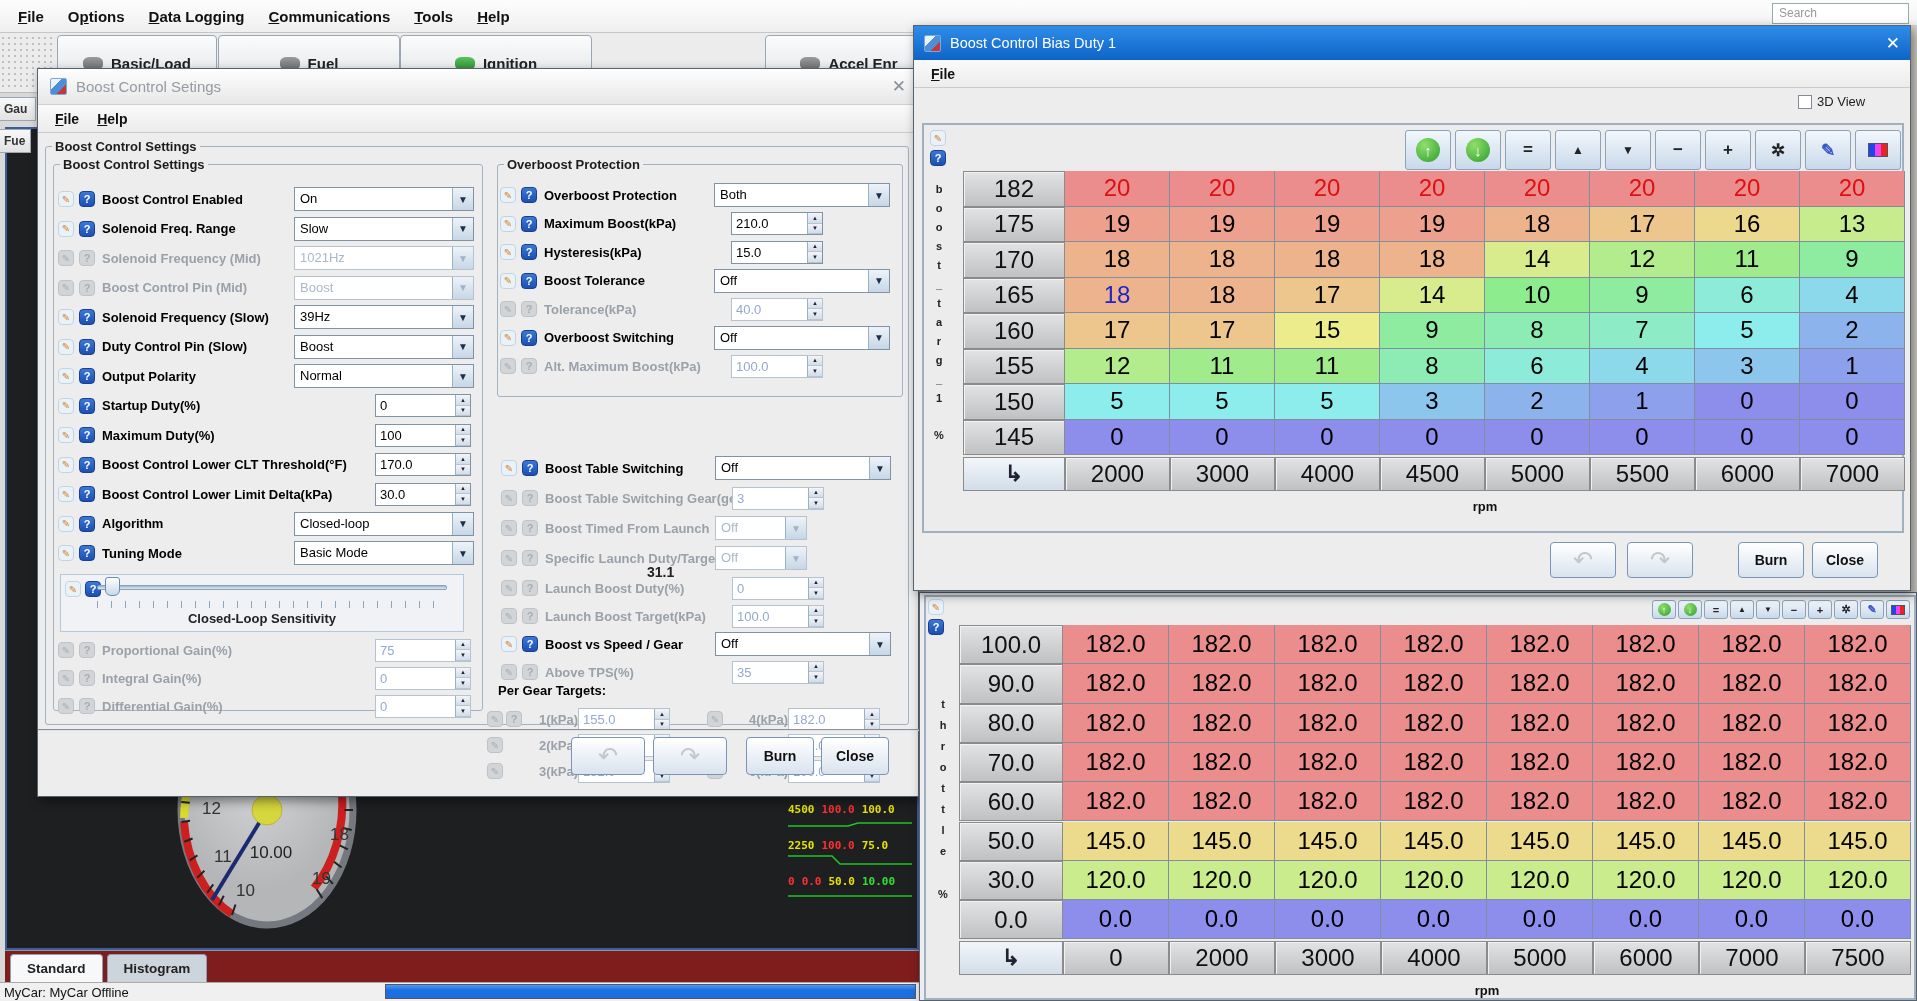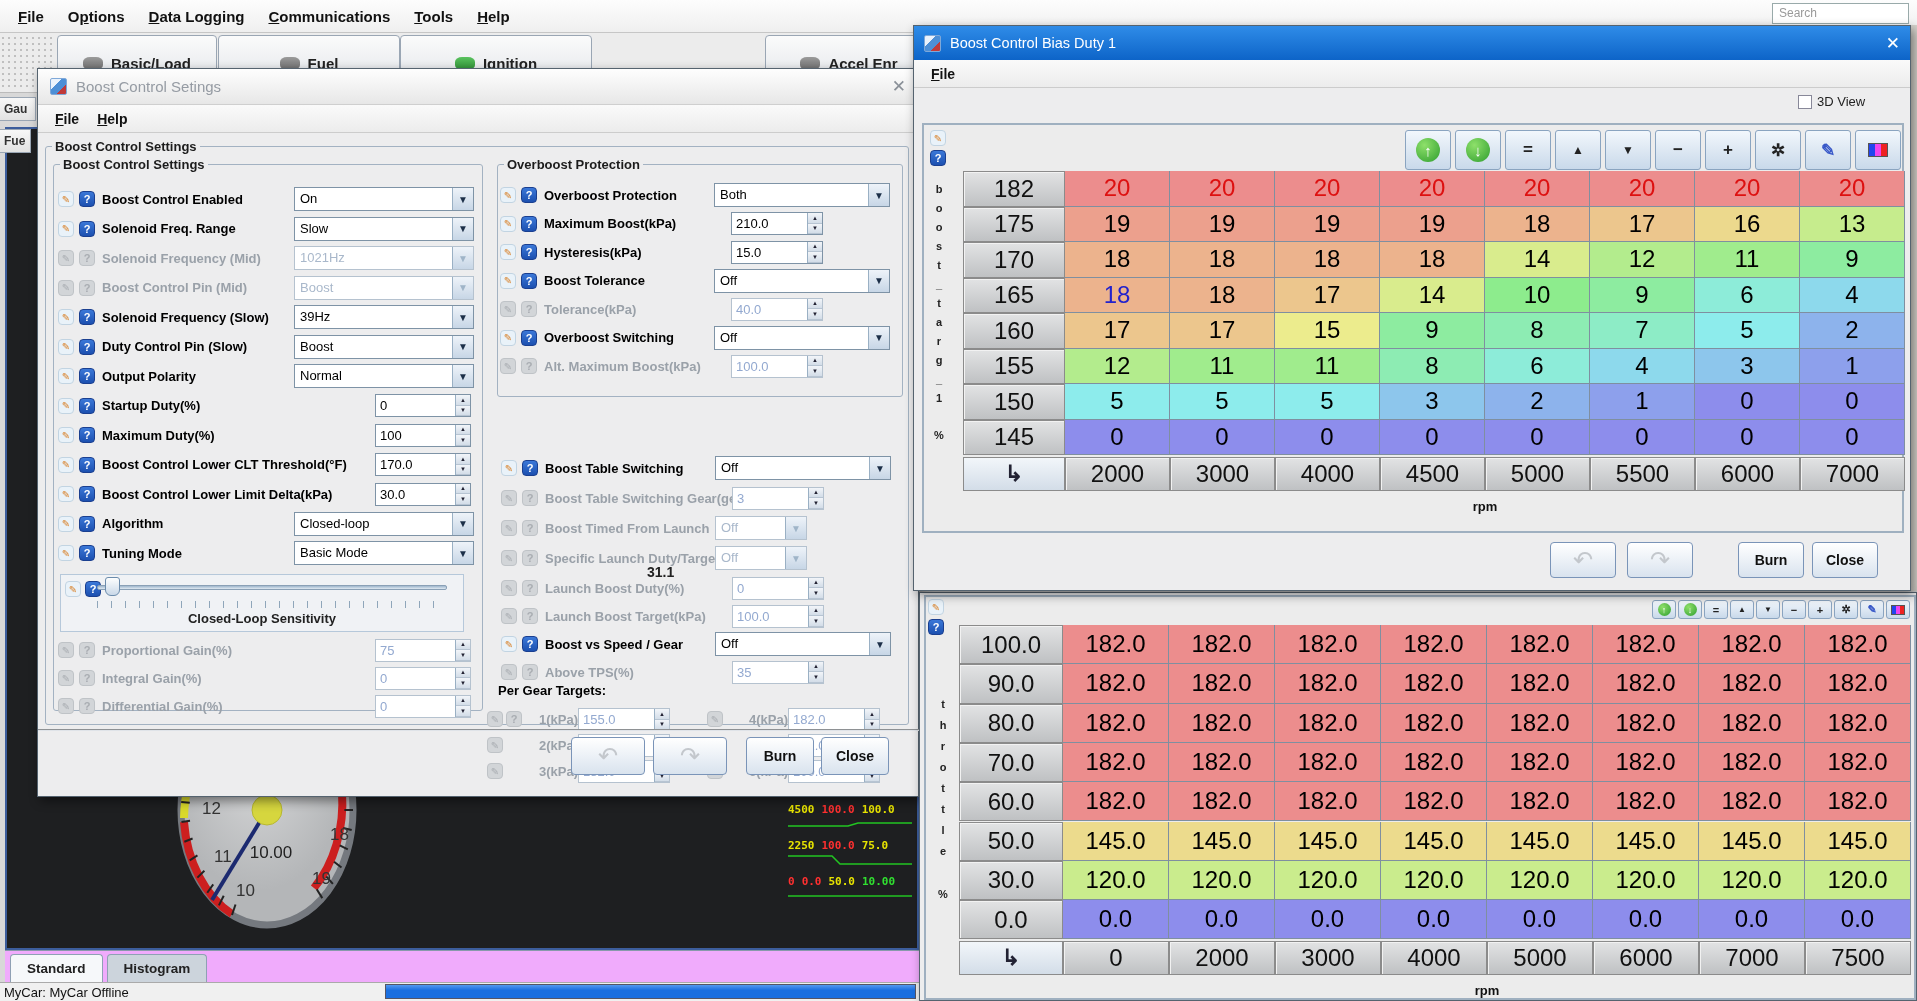--- a/index.html
+++ b/index.html
@@ -19,21 +19,21 @@
   .big-tab { position:absolute; top:2px; height:56px; background:linear-gradient(#fbfbfb,#dfe3e8);
      border:1px solid #9aa6b4; border-radius:4px 4px 0 0; display:flex; align-items:center; justify-content:center;
      gap:8px; font-size:15px; font-weight:700; color:#222; }
   .tab-glyph { width:20px; height:13px; border-radius:7px/5px; background:linear-gradient(#9a9a9a,#6f6f6f); }
   .tab-glyph.green { background:linear-gradient(#59c25e,#2e8f36); }
   #searchbox { left:1772px; top:3px; width:137px; height:21px; background:#fff; border:1px solid #9aa;
      font-size:12px; color:#999; padding:2px 6px; z-index:6; }
   .side-tab { background:linear-gradient(#f8f8f8,#e2e2e2); border:1px solid #9aa6b4; border-left:none;
      font-size:12px; font-weight:600; color:#333; padding:4px 4px; }
   #dash { left:5px; top:127px; width:914px; height:823px; background:#1e1f21; border:2px solid #3c5d9c; overflow:hidden; }
-  #bottom-tabs { left:5px; top:950px; width:1048px; height:32px; background:#f0abfc; border-top:1px solid #8899aa;
+  #bottom-tabs { left:5px; top:950px; width:1048px; height:32px; background:#7f1d1d; border-top:1px solid #8899aa;
      display:flex; align-items:flex-end; padding-left:5px; gap:4px; }
   .btab { height:28px; padding:0 16px; display:flex; align-items:center; font-size:13.5px; font-weight:600; color:#222;
      border:1px solid #8fa0b4; border-bottom:none; border-radius:4px 4px 0 0; background:#ccd4dc; }
   .btab.sel { background:#f6f8fa; }
   #statusbar { left:0; top:982px; width:919px; height:19px; background:#f0f0f0; border-top:1px solid #aaa;
      font-size:13px; color:#111; display:flex; align-items:center; padding-left:4px; }
   #progress { left:385px; top:984px; width:531px; height:15px; border:1px solid #556; background:#fff; z-index:2; }
   #progress .fill { width:100%; height:100%; background:linear-gradient(#5599f0,#1b6fe0 40%,#1b6fe0); }
   #edge-sliver { left:1911px; top:25px; width:6px; height:566px; background:#d6d3cc; z-index:5; overflow:visible; }
   #edge-w { left:1905px; top:560px; width:12px; font-size:12px; color:#333; z-index:4; }

